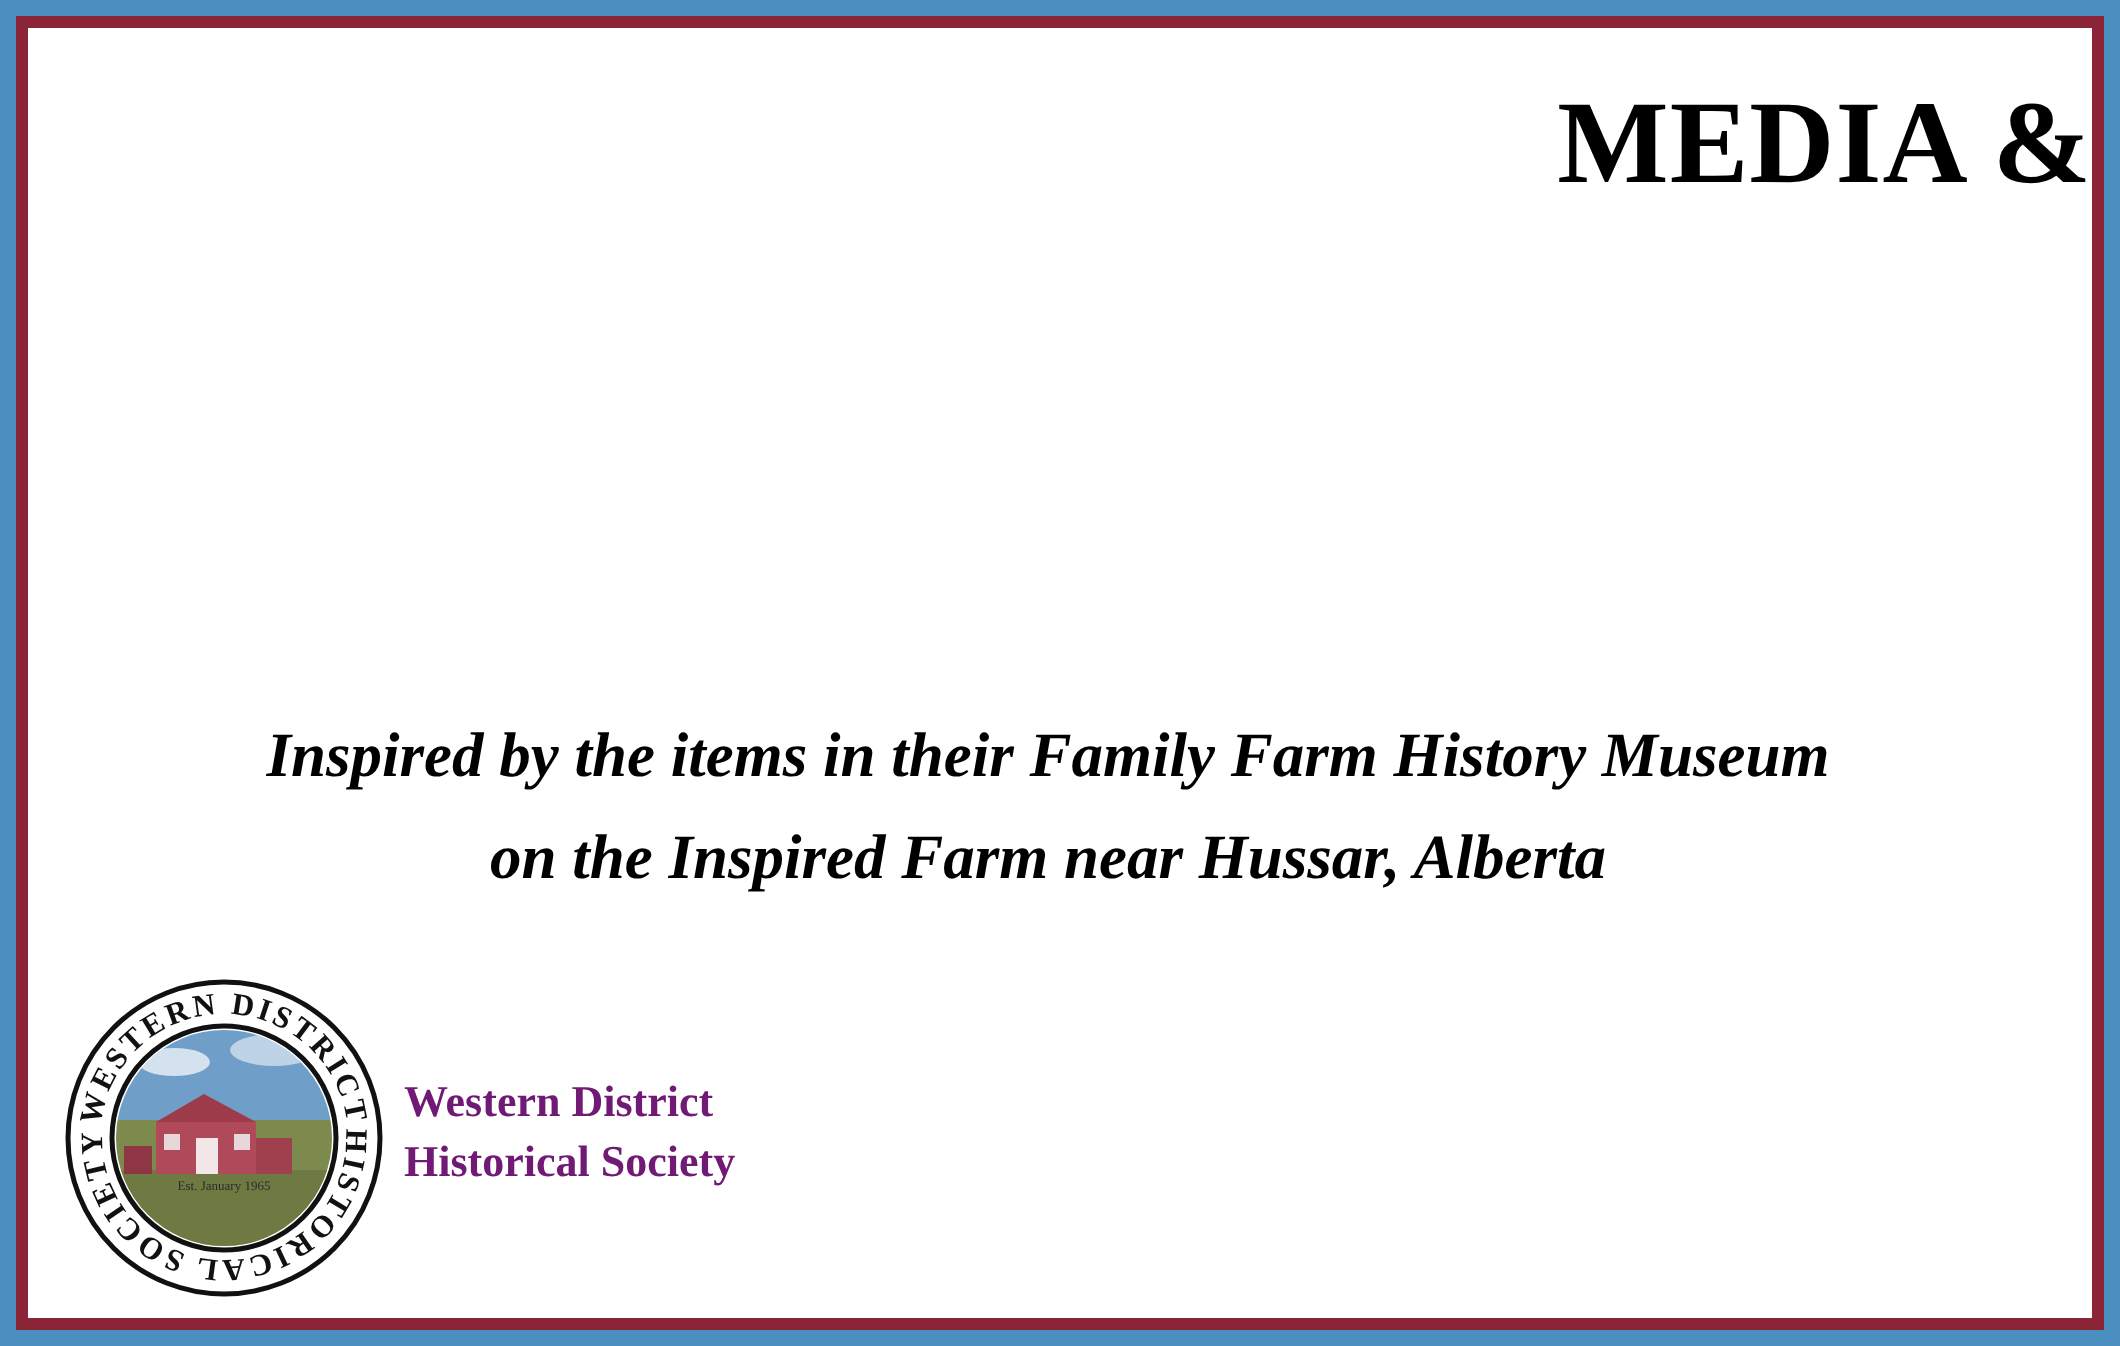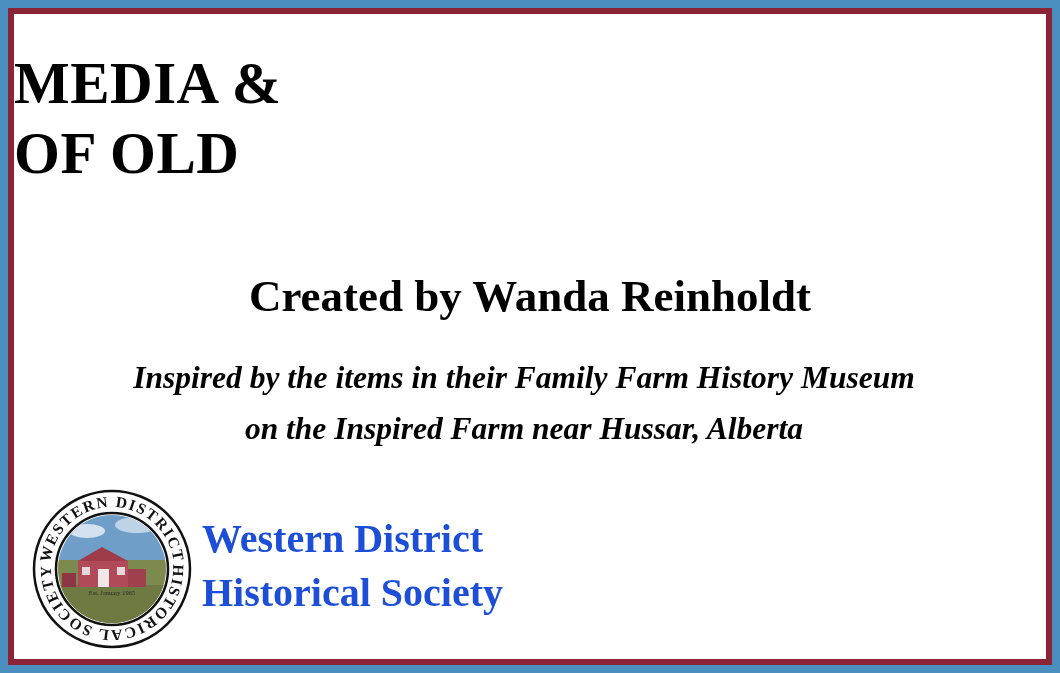--- a/index.html
+++ b/index.html
@@ -40,22 +40,22 @@
     height: 100%;
     background: #ffffff;
     box-sizing: border-box;
     overflow: hidden;
   }
 
   .title-block {
     position: absolute;
     left: 0;
     right: 0;
-    top: 34px;
-    text-align: left;
+    top: 22px;
+    text-align: right;
   }
   .title-line {
     font-family: "Liberation Serif", serif;
     font-weight: bold;
     font-size: 59px;
     line-height: 1.19;
     letter-spacing: 0.5px;
     color: #000000;
   }
 
@@ -103,39 +103,37 @@
     flex: 0 0 auto;
   }
   .logo svg {
     display: block;
   }
   .society-name {
     margin-left: 10px;
     margin-bottom: 6px;
     font-family: "Liberation Serif", serif;
     font-weight: bold;
-    font-size: 40px;
+    font-size: 22px;
     line-height: 1.35;
-    color: #1d4ed8;
+    color: #701a75;
     white-space: nowrap;
   }
 </style>
 </head>
 <body>
 
 <div class="slide-outer">
   <div class="slide-mid">
     <div class="slide-card">
 
       <div class="title-block">
         <div class="title-line">MEDIA &amp;</div>
-        <div class="title-line">OF OLD</div>
       </div>
 
-      <div class="author">Created by Wanda Reinholdt</div>
 
       <div class="subtitle-block">
         <div class="subtitle-line">Inspired by the items in their Family Farm History Museum</div>
         <div class="subtitle-line">on the Inspired Farm near Hussar, Alberta</div>
       </div>
 
       <div class="footer">
 
         <div class="logo">
           <svg width="160" height="160" viewBox="0 0 160 160">

